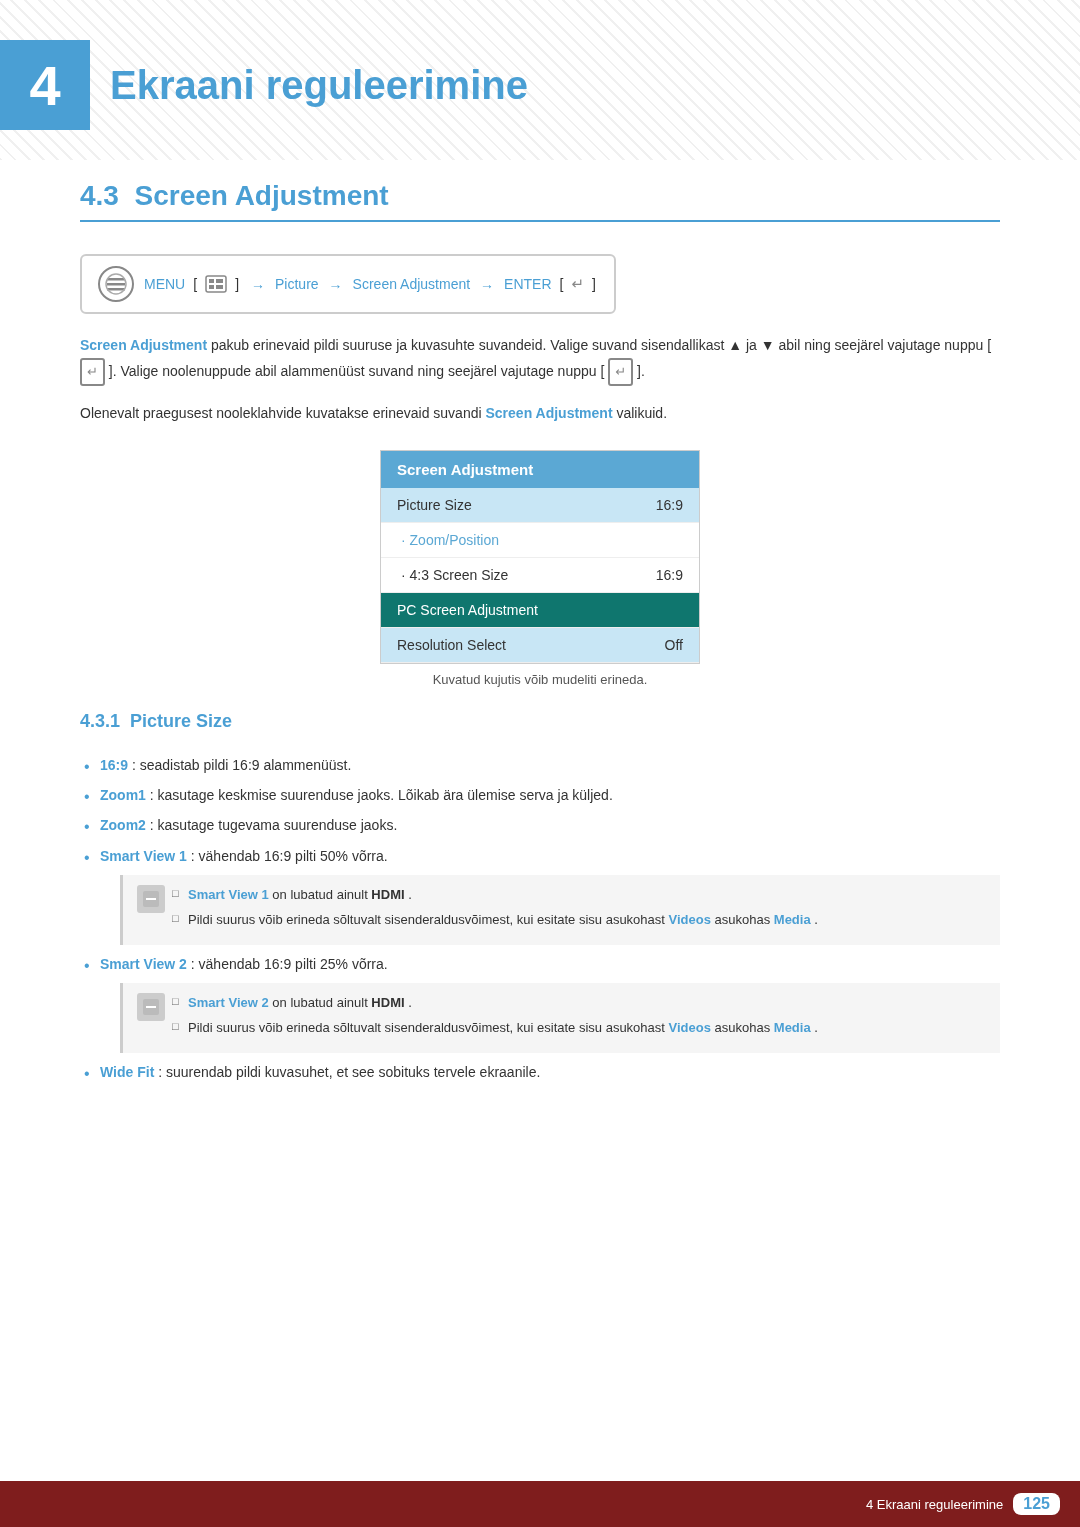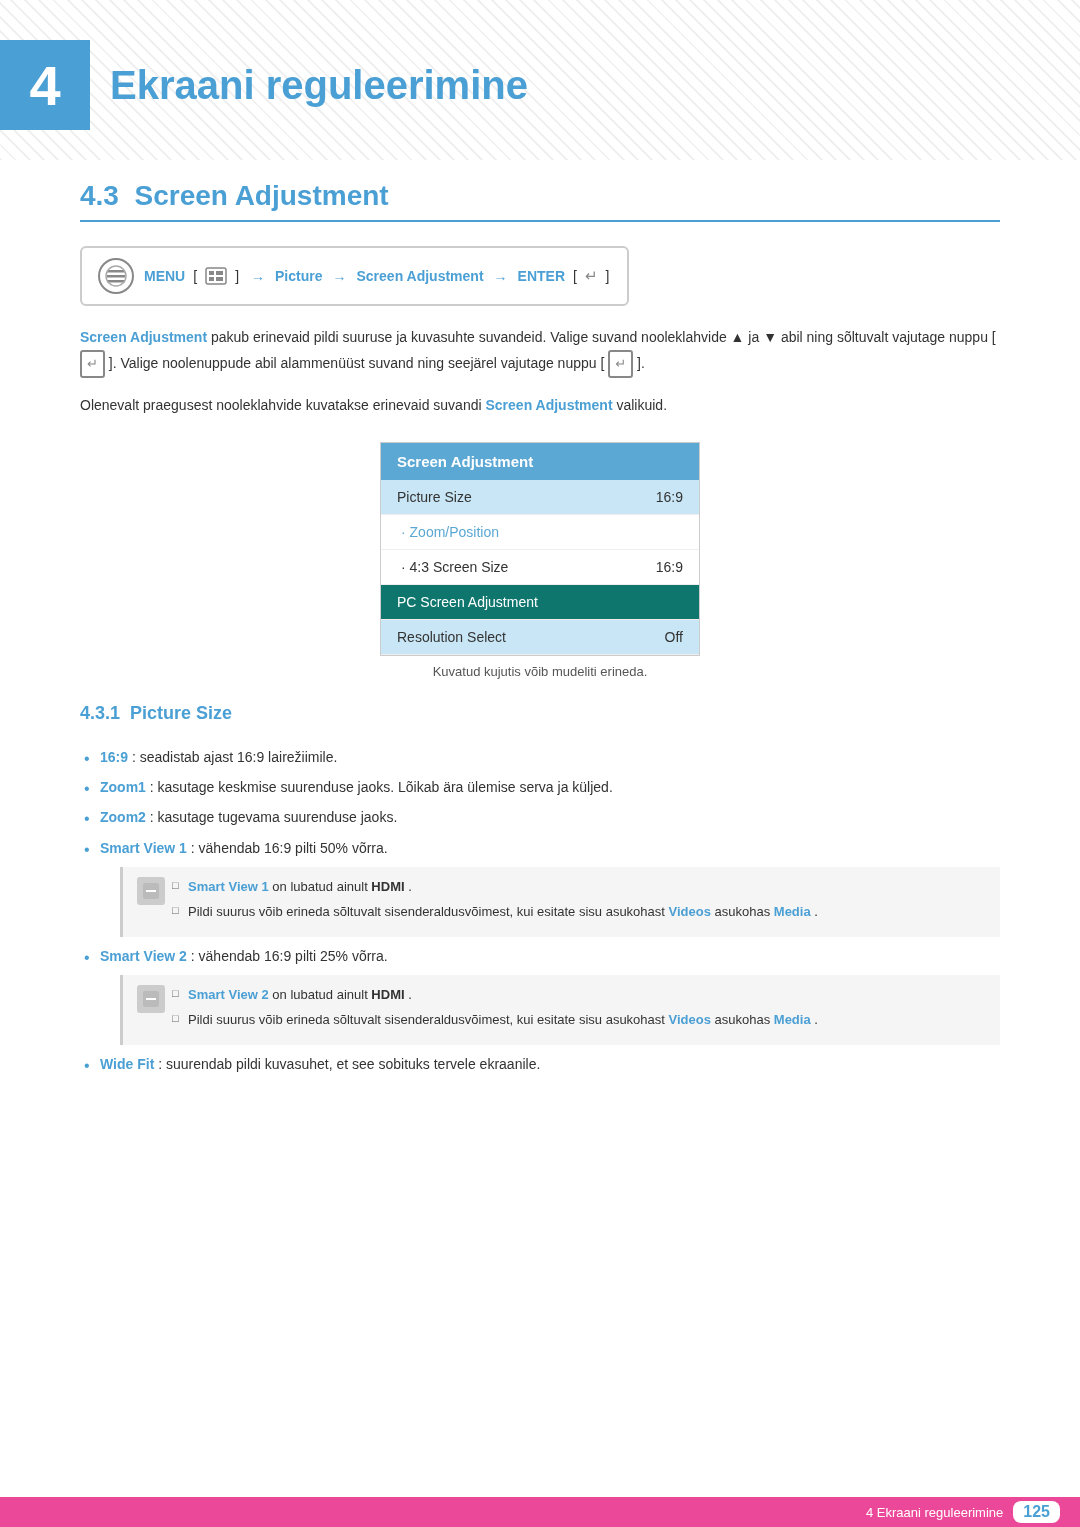--- a/index.html
+++ b/index.html
@@ -36,21 +36,21 @@
     
     .content {
       padding: 20px 80px 80px 80px;
     }
 
     
     .section-heading {
       font-size: 28px;
       font-weight: bold;
       color: #4a9fd4;
-      margin-bottom: 24px;
+      margin-bottom: 32px;
       padding-bottom: 8px;
       border-bottom: 2px solid #4a9fd4;
     }
 
     
     .menu-nav {
       display: flex;
       align-items: center;
       border: 2px solid #ccc;
       border-radius: 6px;
@@ -72,21 +72,21 @@
       color: #888;
       margin-right: 4px;
     }
     .menu-nav .arrow {
       color: #4a9fd4;
       font-weight: bold;
       margin: 0 4px;
     }
     .menu-nav .nav-item {
       color: #4a9fd4;
-      font-weight: bold;
+      font-weight: normal;
     }
 
     
     .body-text {
       font-size: 14px;
       line-height: 1.7;
       color: #333;
       margin-bottom: 16px;
     }
     .body-text .bold-cyan {
@@ -228,25 +228,25 @@
     }
     .note-content .bold-cyan { color: #4a9fd4; font-weight: bold; }
     .note-content .bold { font-weight: bold; }
 
     
     .page-footer {
       position: absolute;
       bottom: 0;
       left: 0;
       right: 0;
-      background: #ec4899;
+      background: #7f1d1d;
       display: flex;
       justify-content: flex-end;
       align-items: center;
-      padding: 4px 20px;
+      padding: 12px 20px;
       gap: 10px;
     }
     .footer-text {
       color: #fff;
       font-size: 13px;
     }
     .footer-page-num {
       background: #fff;
       color: #4a9fd4;
       font-size: 16px;
@@ -311,21 +311,21 @@
       <span class="nav-item">Screen Adjustment</span>
       <span class="arrow">→</span>
       <span class="nav-item">ENTER</span>
       <span style="margin:0 2px;">[</span>
       <span style="font-size:15px; color:#888;">↵</span>
       <span style="margin:0 2px;">]</span>
     </div>
 
     <p class="body-text">
       <span class="bold-cyan">Screen Adjustment</span>
-      <span> pakub erinevaid pildi suuruse ja kuvasuhte suvandeid. Valige suvand nooleklahvide ▲ ja ▼ abil ning sõltuvalt vajutage nuppu [</span>
+      <span> pakub erinevaid pildi suuruse ja kuvasuhte suvandeid. Valige suvand sisendallikast ▲ ja ▼ abil ning seejärel vajutage nuppu [</span>
       <span class="inline-btn">↵</span>
       <span>]. Valige noolenuppude abil alammenüüst suvand ning seejärel vajutage nuppu [</span>
       <span class="inline-btn">↵</span>
       <span>].</span>
     </p>
 
     <p class="body-text">
       <span>Olenevalt praegusest nooleklahvide kuvatakse erinevaid suvandi </span>
       <span class="bold-cyan">Screen Adjustment</span>
       <span> valikuid.</span>
@@ -362,21 +362,21 @@
   <div>
     <div class="subsection-heading">
       <span>4.3.1</span>&nbsp;&nbsp;<span>Picture Size</span>
     </div>
 
 
     <ul class="bullet-list">
 
       <li>
         <span class="bold-cyan">16:9</span>
-        <span>: seadistab ajast 16:9 lairežiimile.</span>
+        <span>: seadistab pildi 16:9 alammenüüst.</span>
       </li>
 
       <li>
         <span class="bold-cyan">Zoom1</span>
         <span>: kasutage keskmise suurenduse jaoks. Lõikab ära ülemise serva ja küljed.</span>
       </li>
 
       <li>
         <span class="bold-cyan">Zoom2</span>
         <span>: kasutage tugevama suurenduse jaoks.</span>

